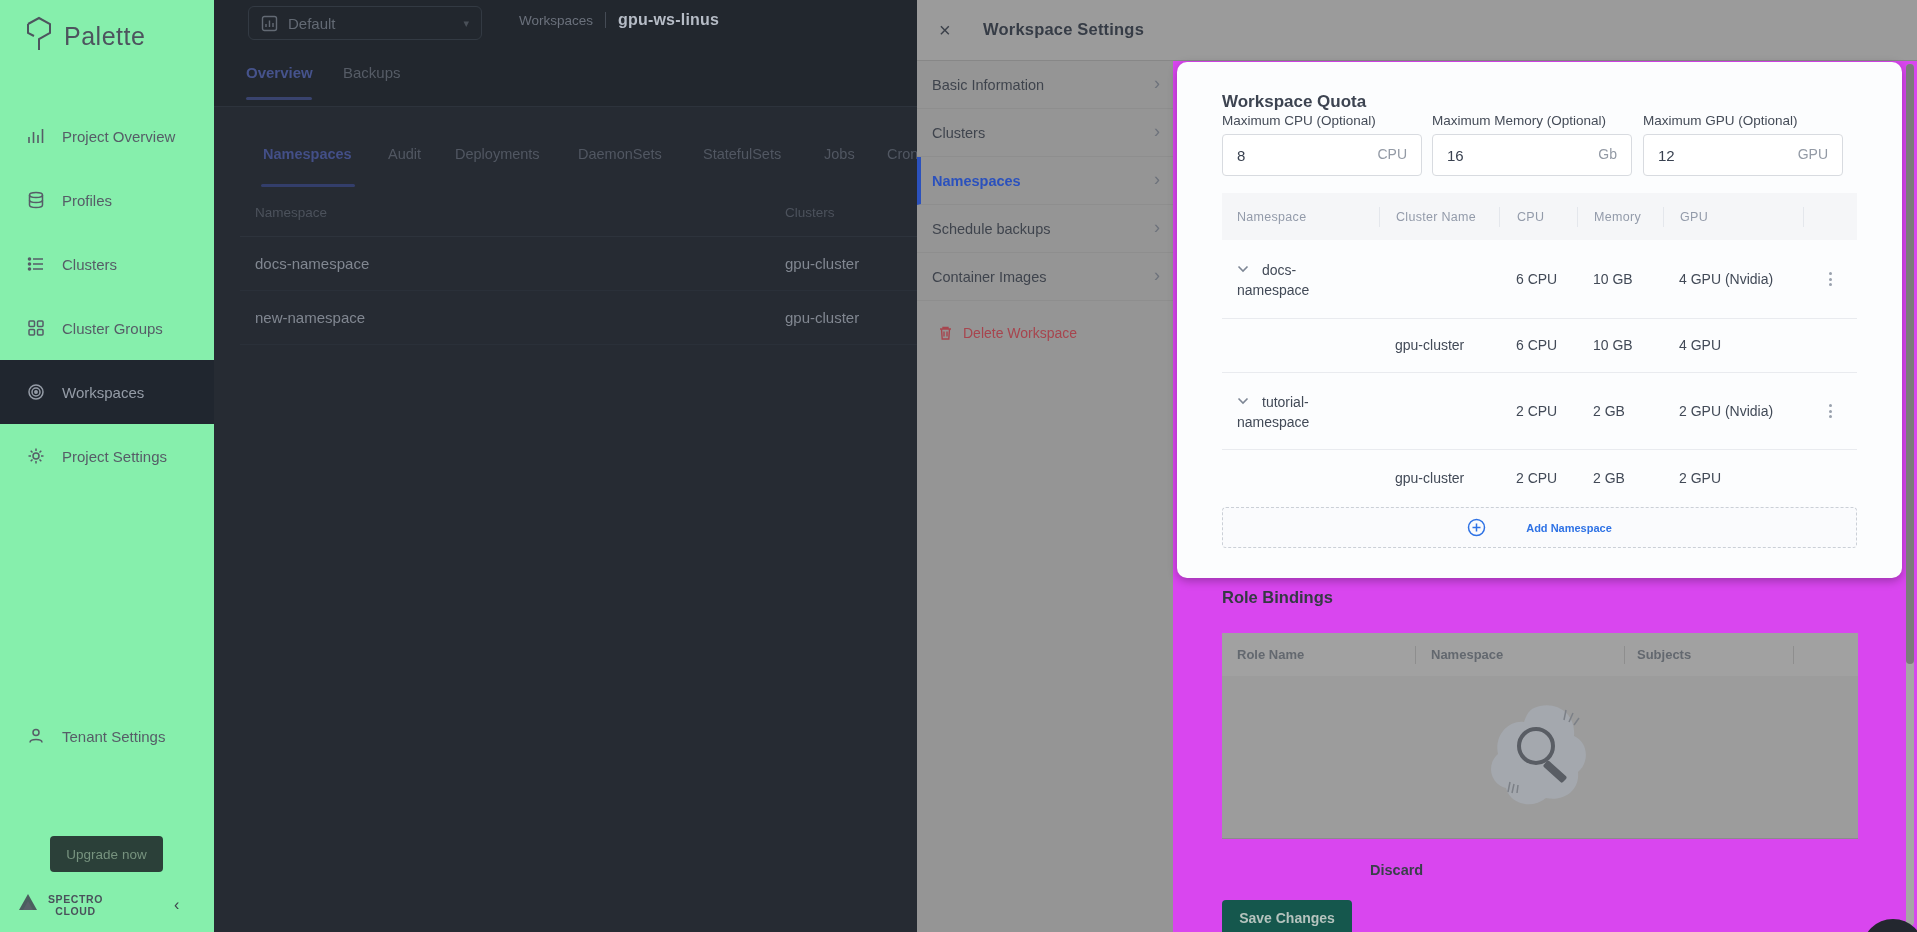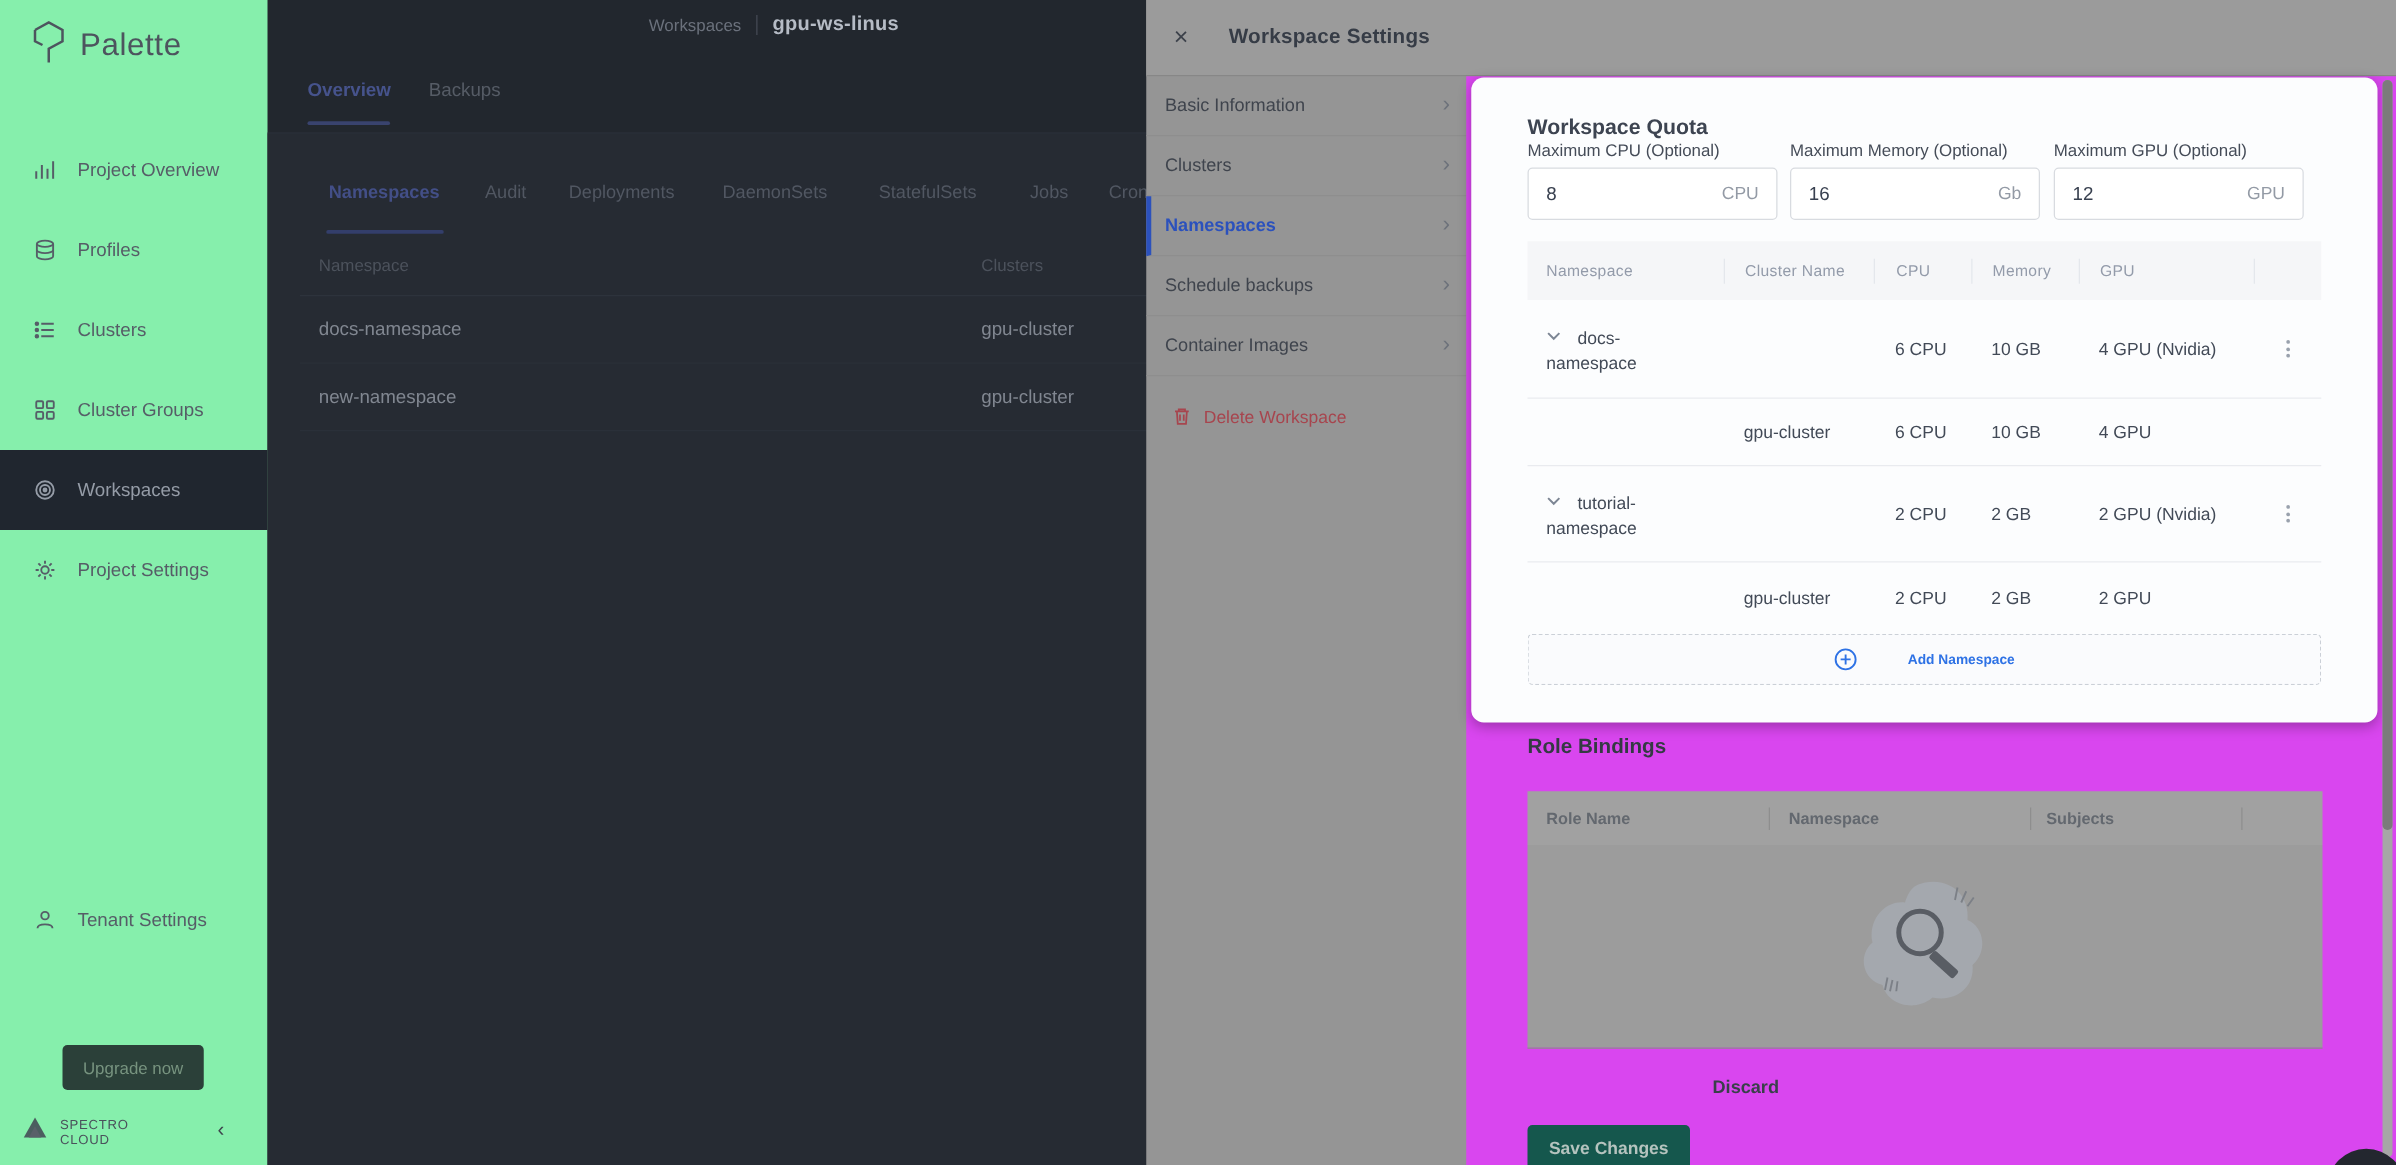--- a/index.html
+++ b/index.html
@@ -20,21 +20,21 @@
   .nav-item.active { background:#20262f; color:#959ca7; }
   .nav-item .ni-icon { display:flex; width:20px; justify-content:center; }
   .nav-item-solo { position:absolute; left:0; top:712px; width:214px; height:48px; display:flex;
               align-items:center; padding-left:26px; gap:16px; color:#565d67; font-size:15px; }
   .upsell { position:absolute; left:0; top:782px; width:214px; text-align:center;
             color:#596069; font-size:13.5px; line-height:18px; }
   .upgrade-btn { position:absolute; left:50px; top:836px; width:113px; height:36px; border-radius:4px;
             background:#2b4039; color:#77937f; font-size:13.5px; display:flex; align-items:center;
             justify-content:center; cursor:pointer; }
   .brand { position:absolute; left:16px; top:891px; display:flex; align-items:center; gap:8px; color:#4a515b; }
-  .brand-lines { font-size:10.5px; line-height:12px; letter-spacing:.6px; font-weight:normal; }
+  .brand-lines { font-size:10.5px; line-height:12px; letter-spacing:.6px; font-weight:bold;text-align:center; }
   .collapse { position:absolute; left:174px; top:896px; font-size:16px; color:#3e444d; }
 
   
   .main { position:absolute; left:214px; top:0; width:1703px; height:932px; }
   .project-box { position:absolute; left:34px; top:6px; width:234px; height:34px;
       border:1px solid #333a43; border-radius:6px; display:flex; align-items:center;
       padding:0 12px; gap:10px; color:#636a74; font-size:15px; }
   .project-caret { margin-left:auto; font-size:11px; color:#4a5059; }
   .breadcrumb { position:absolute; left:305px; top:11px; display:flex; align-items:center; }
   .crumb-section { font-size:13.5px; color:#6b717c; }
@@ -221,20 +221,30 @@
       <span class="brand-lines">
         <div>SPECTRO</div>
         <div>CLOUD</div>
       </span>
     </div>
     <span class="collapse">‹</span>
   </div>
 
   <div class="main">
 
+    <div class="project-box">
+      <span style="display:flex;">
+        <svg width="17" height="17" viewBox="0 0 17 17" stroke="#636a74" stroke-width="1.4" fill="none">
+          <rect x="1.5" y="1.5" width="14" height="14" rx="2"></rect>
+          <path d="M5 12 V9 M8.5 12 V5.5 M12 12 V8"></path>
+        </svg>
+      </span>
+      <span>Default</span>
+      <span class="project-caret">▾</span>
+    </div>
 
     <div class="breadcrumb">
       <span class="crumb-section">Workspaces</span>
       <span class="crumb-sep"></span>
       <span class="crumb-name">gpu-ws-linus</span>
     </div>
 
     <span class="tab active" style="left:32px;">Overview</span>
     <span class="tab" style="left:129px;">Backups</span>
     <div class="tab-underline"></div>

